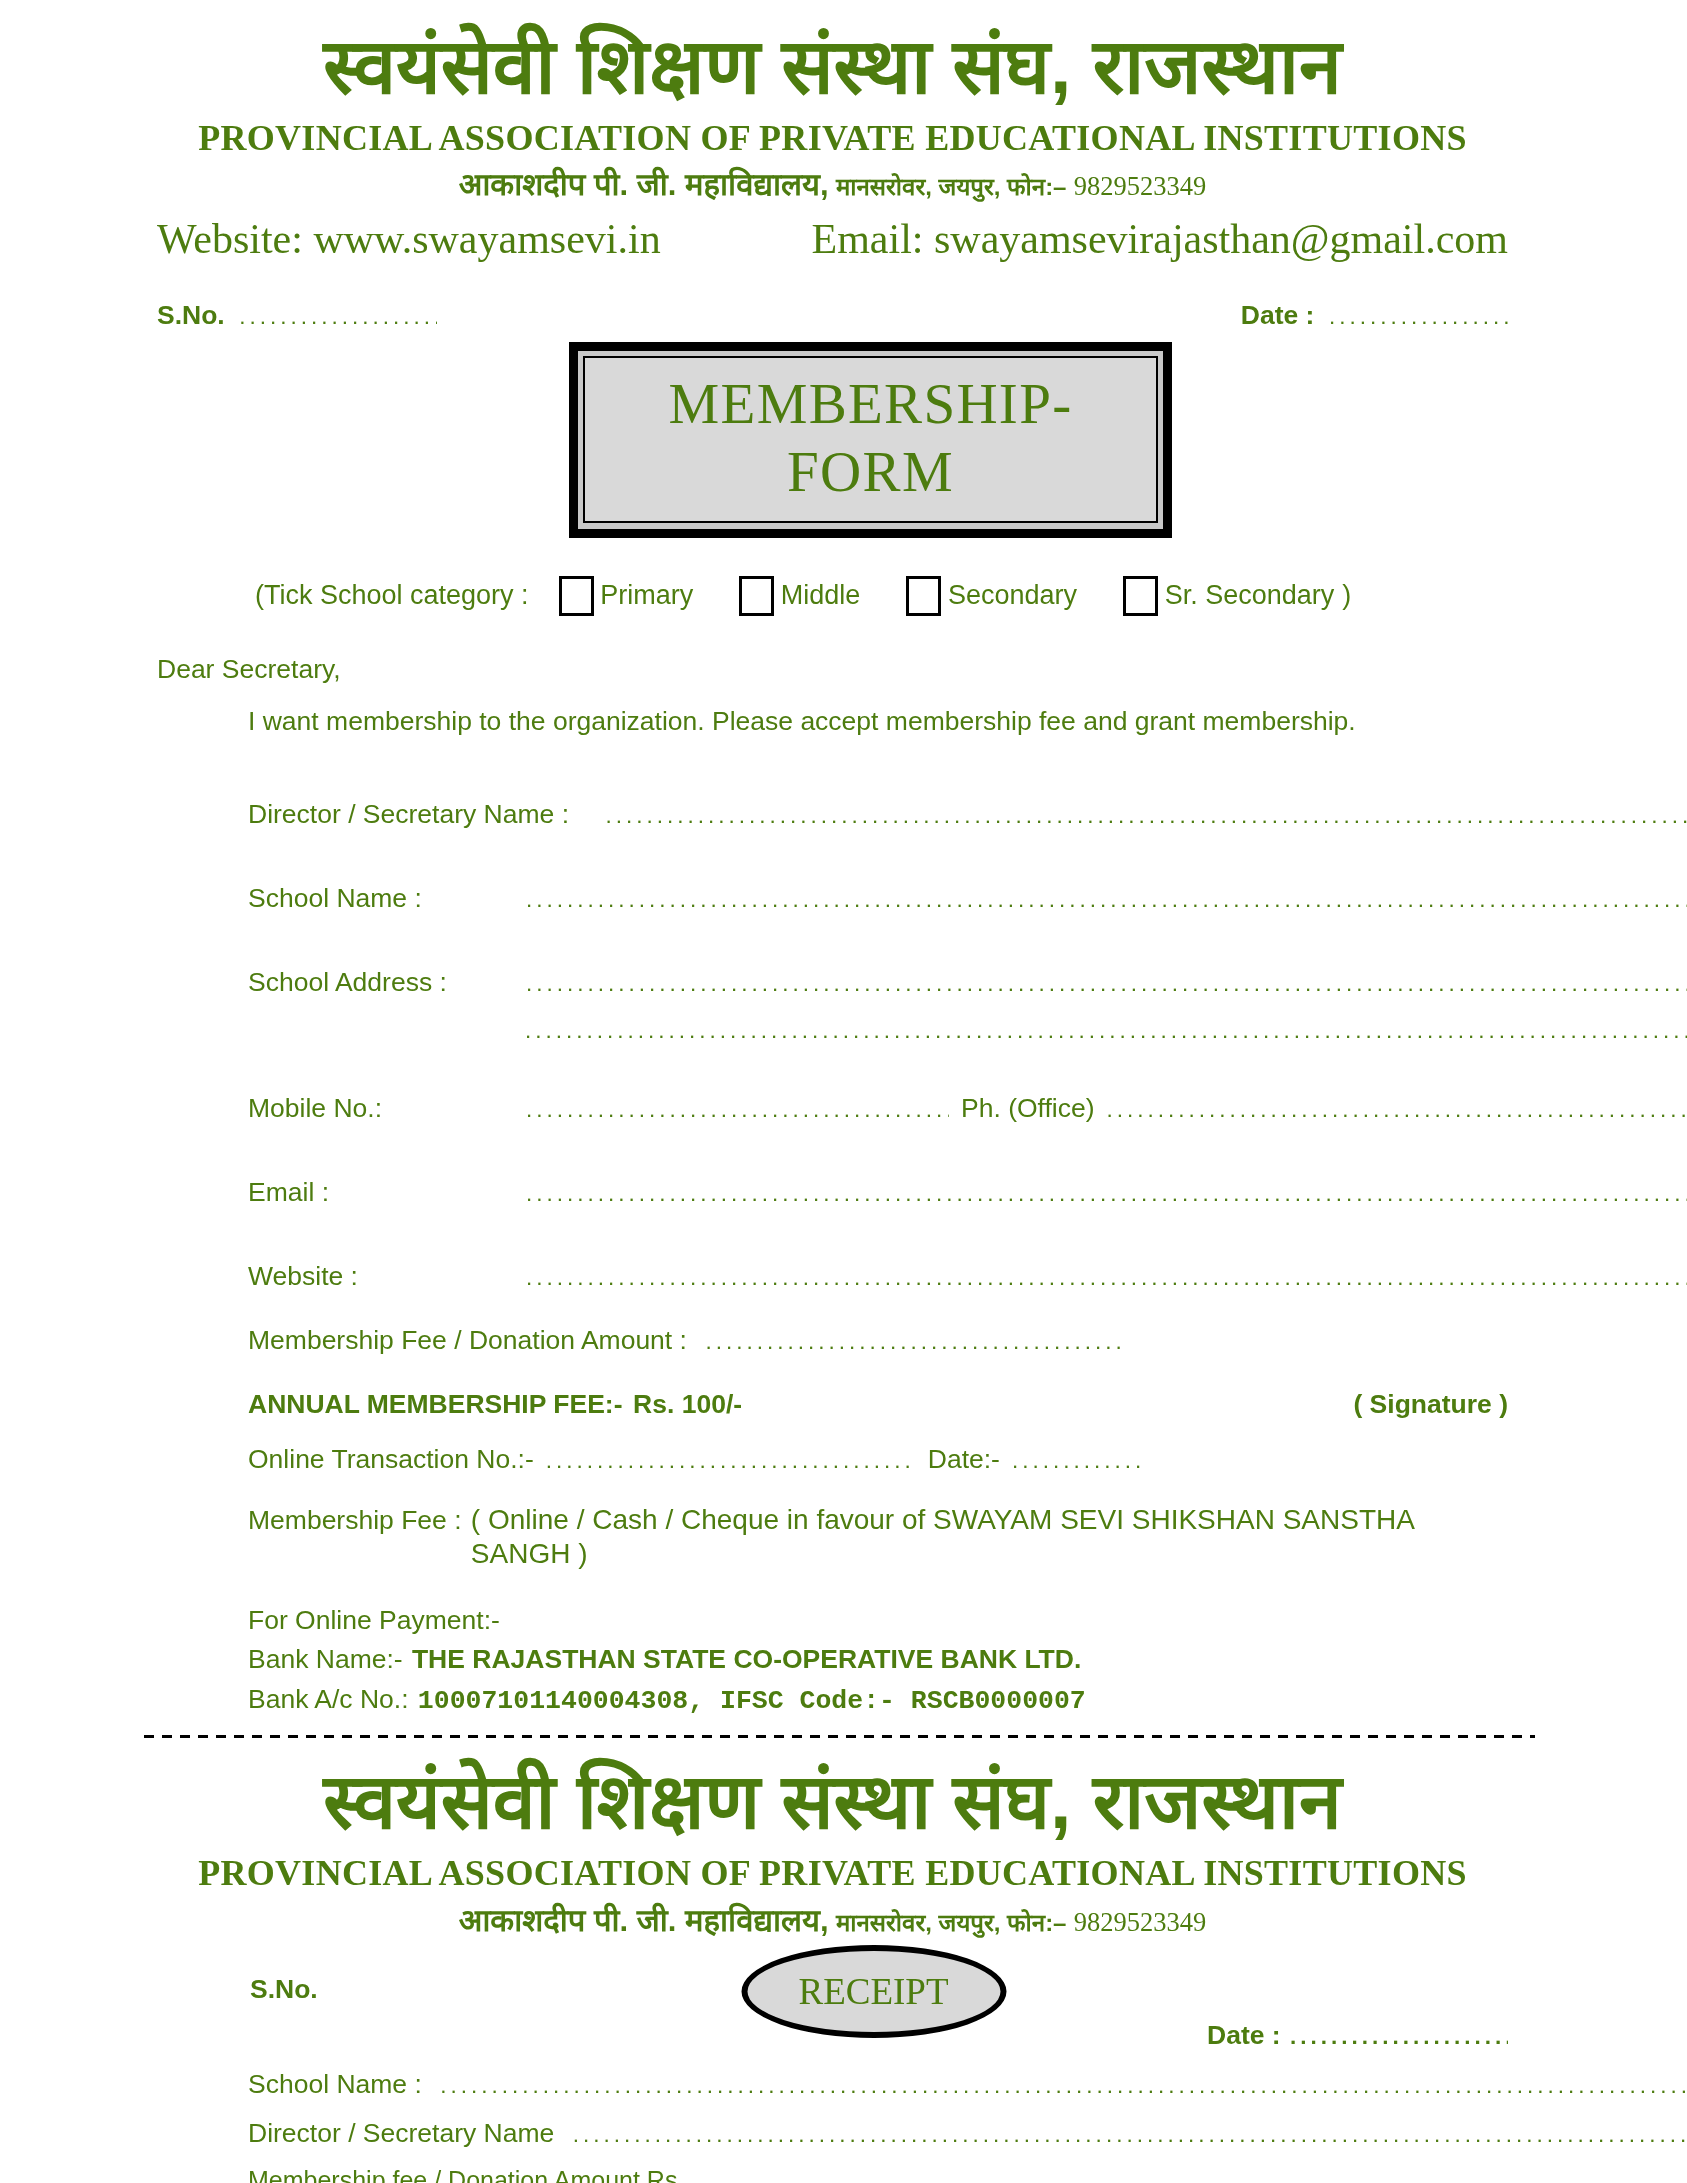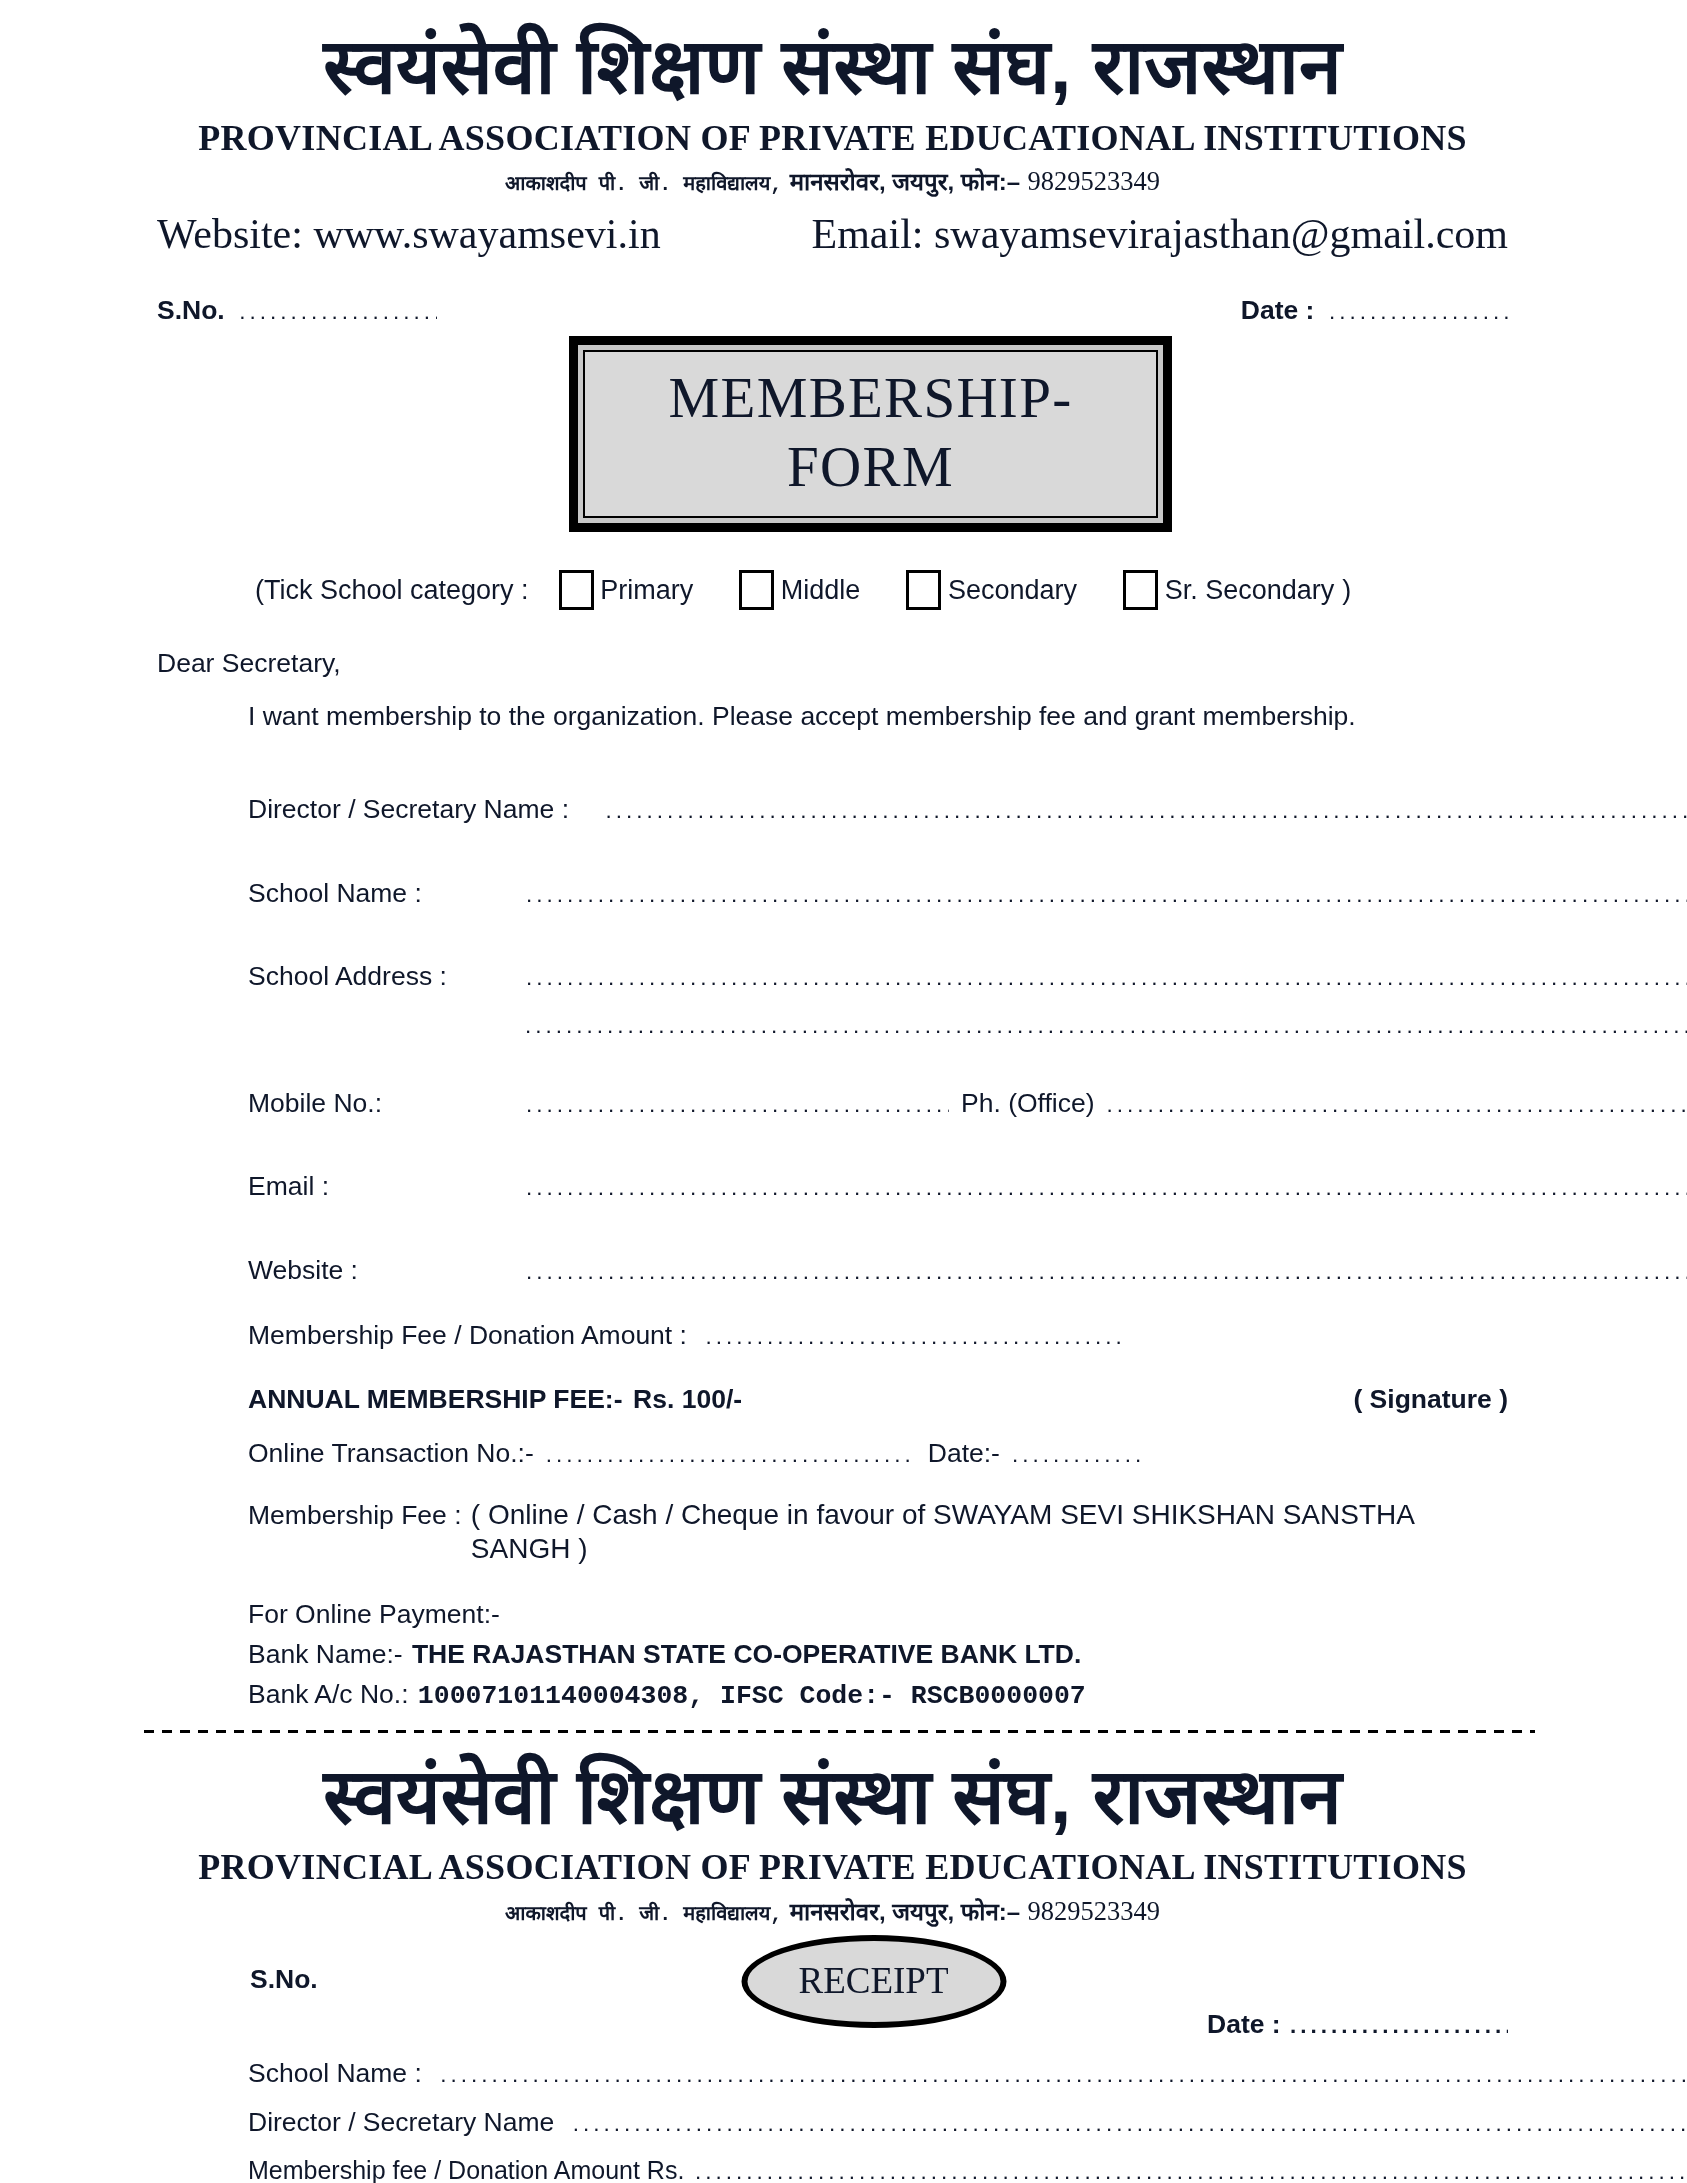--- a/index.html
+++ b/index.html
@@ -1,34 +1,34 @@
 <!DOCTYPE html>
 <html style="font-size:10.6px"><head>
 <meta charset="utf-8">
 <style>
   html,body{margin:0;padding:0;background:#ffffff;}
   .page{
     position:relative; width:1687px; height:2183px; box-sizing:border-box;
-    padding:20px 179px 0 157px; background:#fff; color:#0f172a;
+    padding:20px 179px 0 157px; background:#fff; color:#4d7c0f;
     font-family:"Liberation Sans","DejaVu Sans",sans-serif; font-size:26.5px; line-height:1.2;
     overflow:hidden;
   }
   .b{font-weight:bold;}
   .row{display:flex; align-items:baseline;}
   .fill{flex:1 1 auto; min-width:0;}
   .spacer{flex:1 1 auto;}
   .dots{flex:0 0 auto; overflow:hidden; white-space:nowrap; font-size:22.5px; letter-spacing:4px;}
   .w200{width:132px;} .w270{width:179px;} .w300{width:198px;} .w330{width:218px;}
   .w560{width:370px;} .w630{width:417px;} .w640{width:423px;}
   .hindi-title{font-size:77px; font-weight:bold; text-align:center; line-height:1.22;
     font-family:"Liberation Sans","DejaVu Sans",sans-serif;}
   .eng-title{font-family:"Liberation Serif","DejaVu Serif",serif; font-size:36px; font-weight:bold;
     text-align:center; margin-top:2.6px; letter-spacing:0.3px;}
   .college-line{text-align:center; margin-top:6.6px;}
-  .college-main{font-size:20px; font-weight:bold;font-family:Liberation Mono, monospace;}
+  .college-main{font-size:31px; font-weight:bold;}
   .college-sub{font-size:24px; font-weight:bold;}
   .college-phone{font-size:26.5px; font-family:"Liberation Serif","DejaVu Serif",serif;}
   .contact-row{display:flex; justify-content:space-between; align-items:baseline; margin-top:10.6px;
     font-family:"Liberation Serif","DejaVu Serif",serif; font-size:42px;}
   .sno-row{margin-top:36px;}
   .sno-row .dots{margin-left:14.6px;}
   .title-box{width:603px; margin:9.3px auto 0; transform:translateX(38px);
     border:9.3px solid #000; background:#c9c9c9; padding:5.3px; box-sizing:border-box;}
   .title-box-inner{border:2px solid #000; background:#d9d9d9; text-align:center; padding:12px 0 14.6px;}
   .form-title-text{font-family:"Liberation Serif","DejaVu Serif",serif; font-size:57px; letter-spacing:1.3px;}

